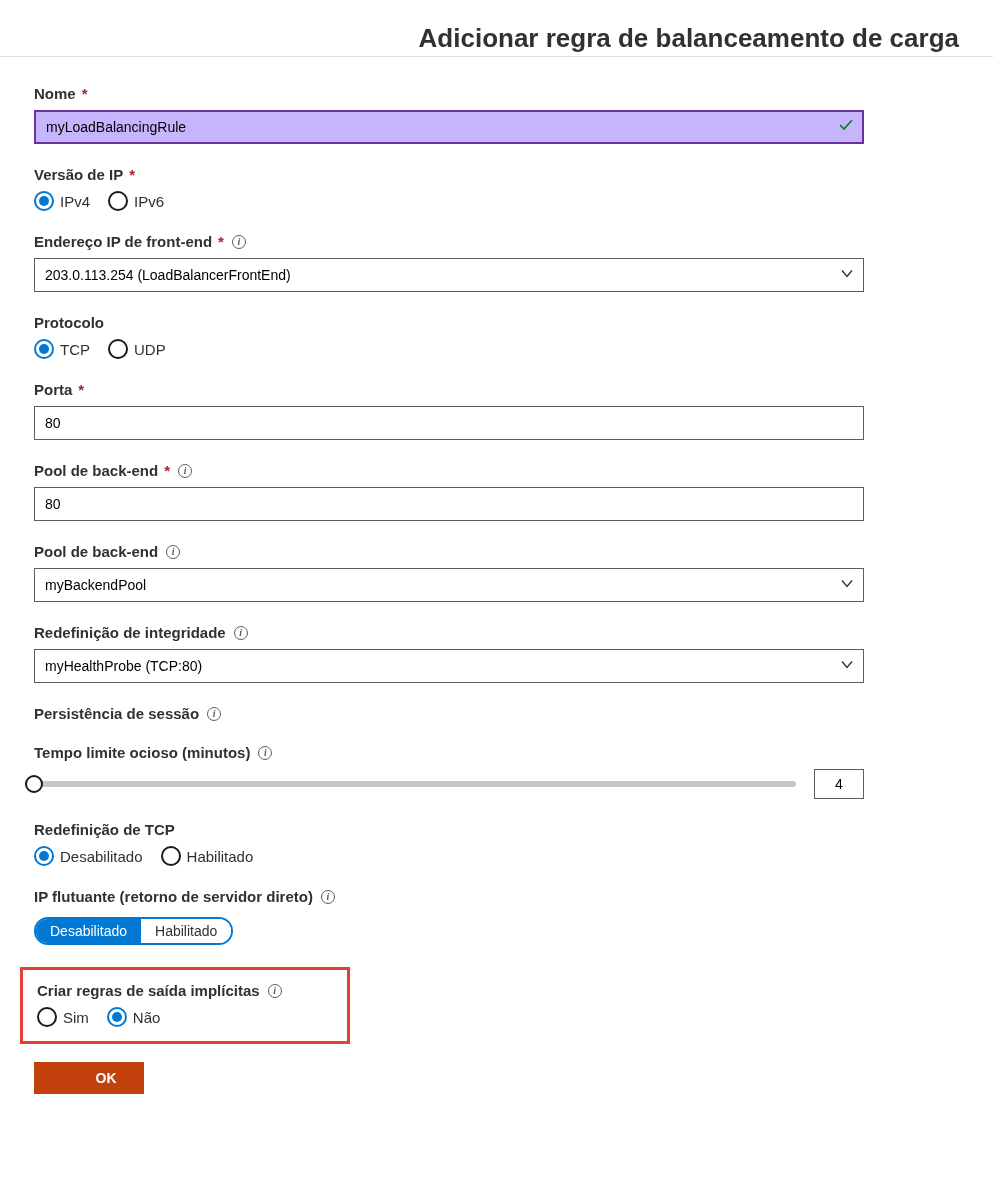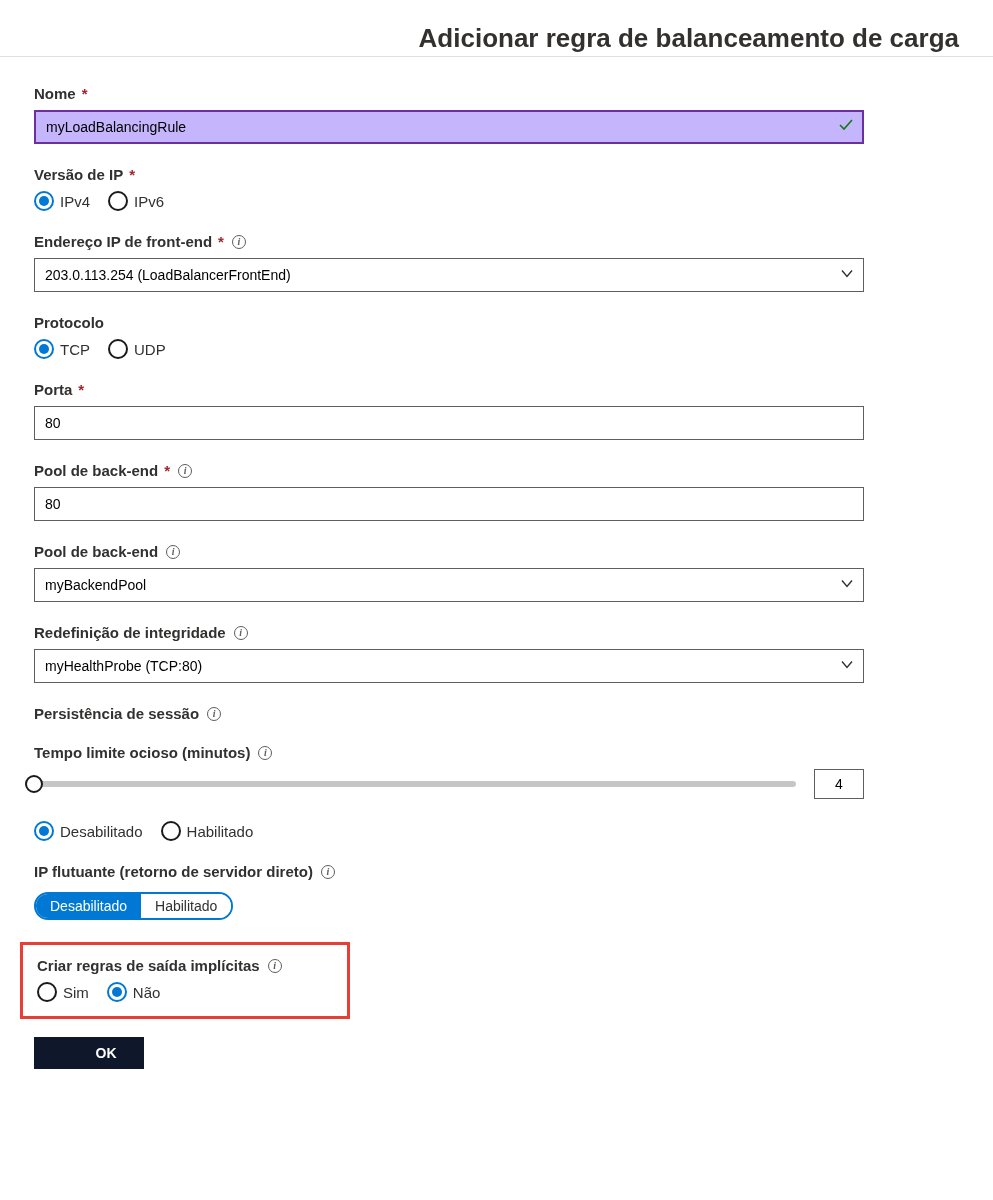--- a/index.html
+++ b/index.html
@@ -212,21 +212,21 @@
     padding: 12px 14px 14px 14px;
     margin-left: -14px;
     margin-bottom: 18px;
     display: inline-block;
     width: 330px;
   }
   .highlight-box .field-label { margin-top: 0; }
   .ok-button {
     width: 110px;
     height: 32px;
-    background: #0f172a;
+    background: #c2410c;
     color: #fff;
     border: none;
     font-size: 14px;
     font-weight: 600;
     cursor: pointer;
     padding-left: 40px;
   }
 </style>
 </head>
 <body>
@@ -376,20 +376,23 @@
     <div class="slider-row">
       <div class="slider-track">
         <div class="slider-thumb"></div>
       </div>
       <input class="slider-value-box" value="4" style="">
     </div>
   </div>
 
   
   <div class="field">
+    <div class="field-label">
+      <span>Redefinição de TCP</span>
+    </div>
     <div class="radio-row">
       <div class="radio-item">
         <span class="radio-outer selected">
             <span class="radio-inner"></span>
           </span>
         <span class="radio-label">Desabilitado</span>
       </div>
       <div class="radio-item">
         <span class="radio-outer"></span>
         <span class="radio-label">Habilitado</span>

